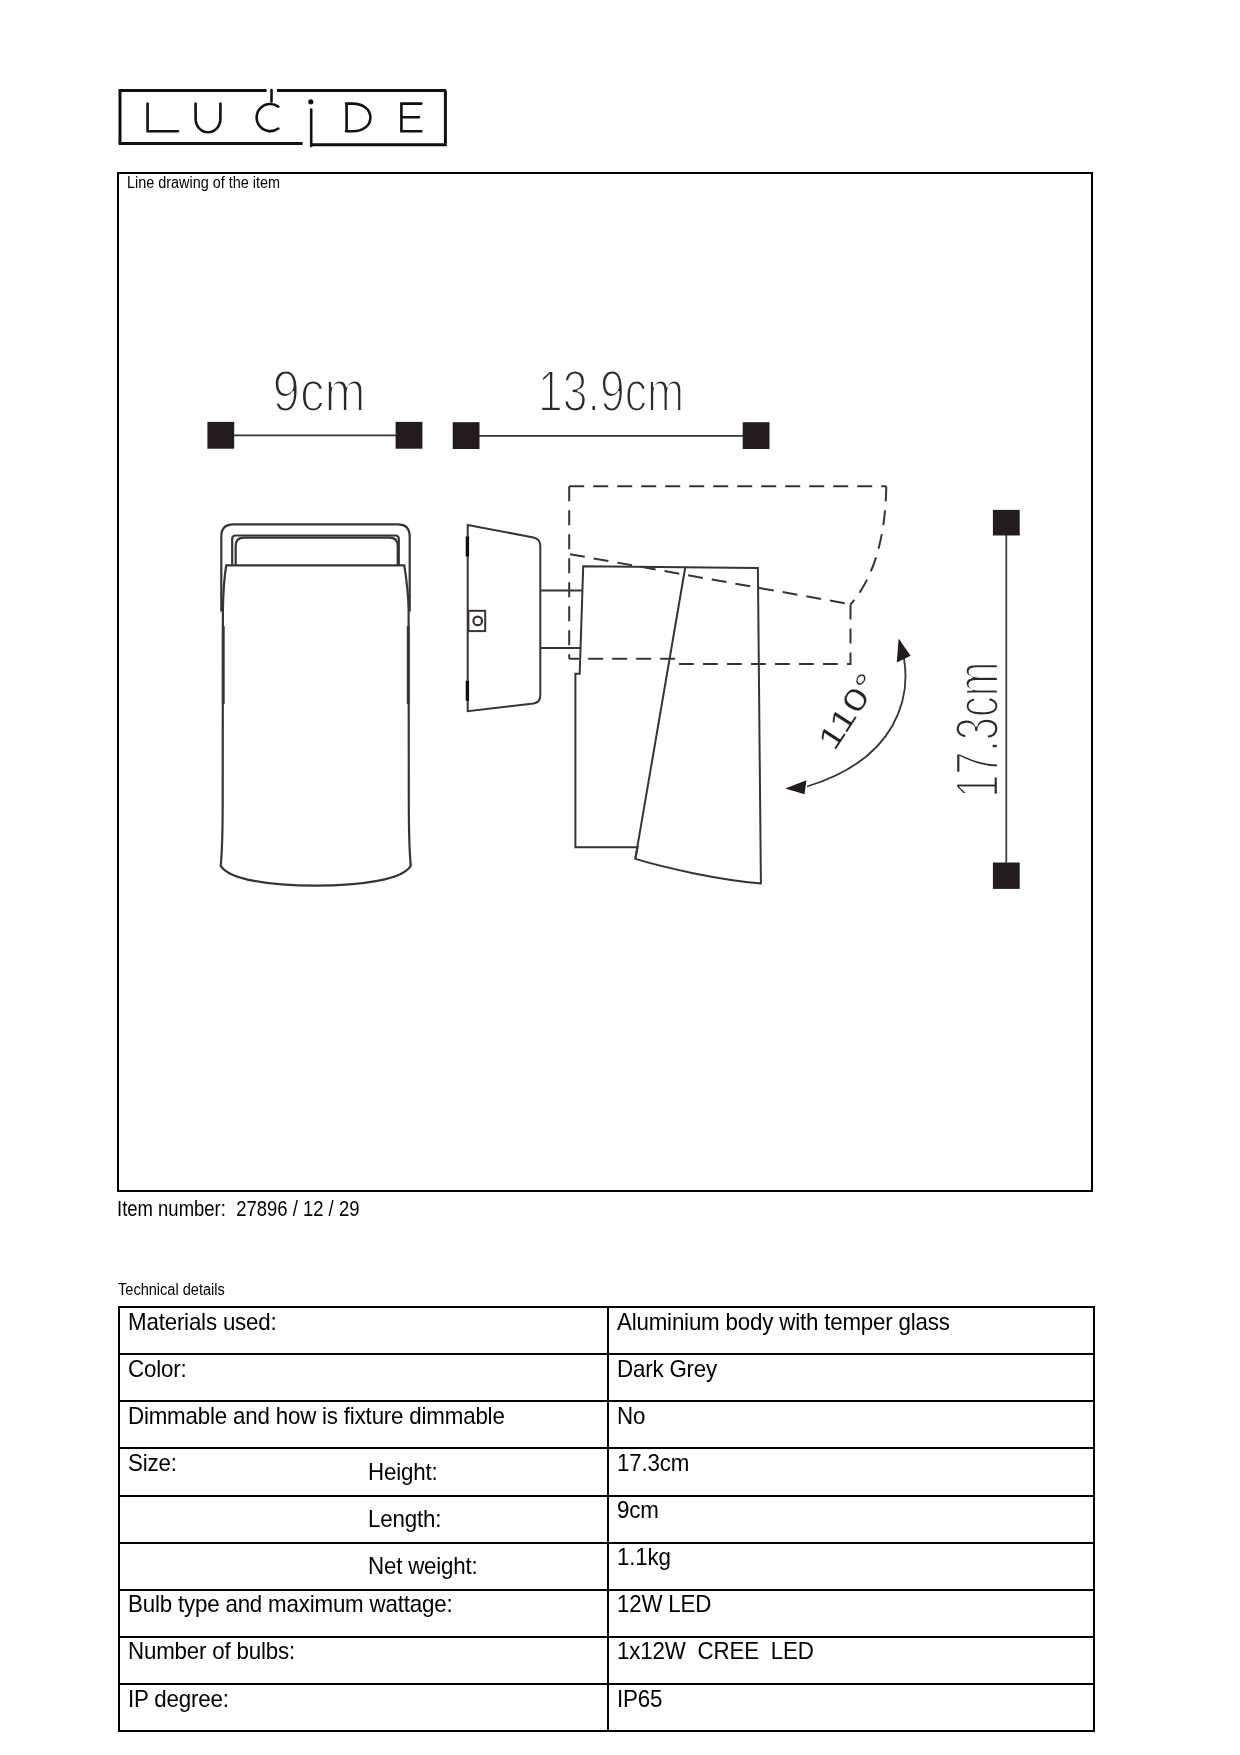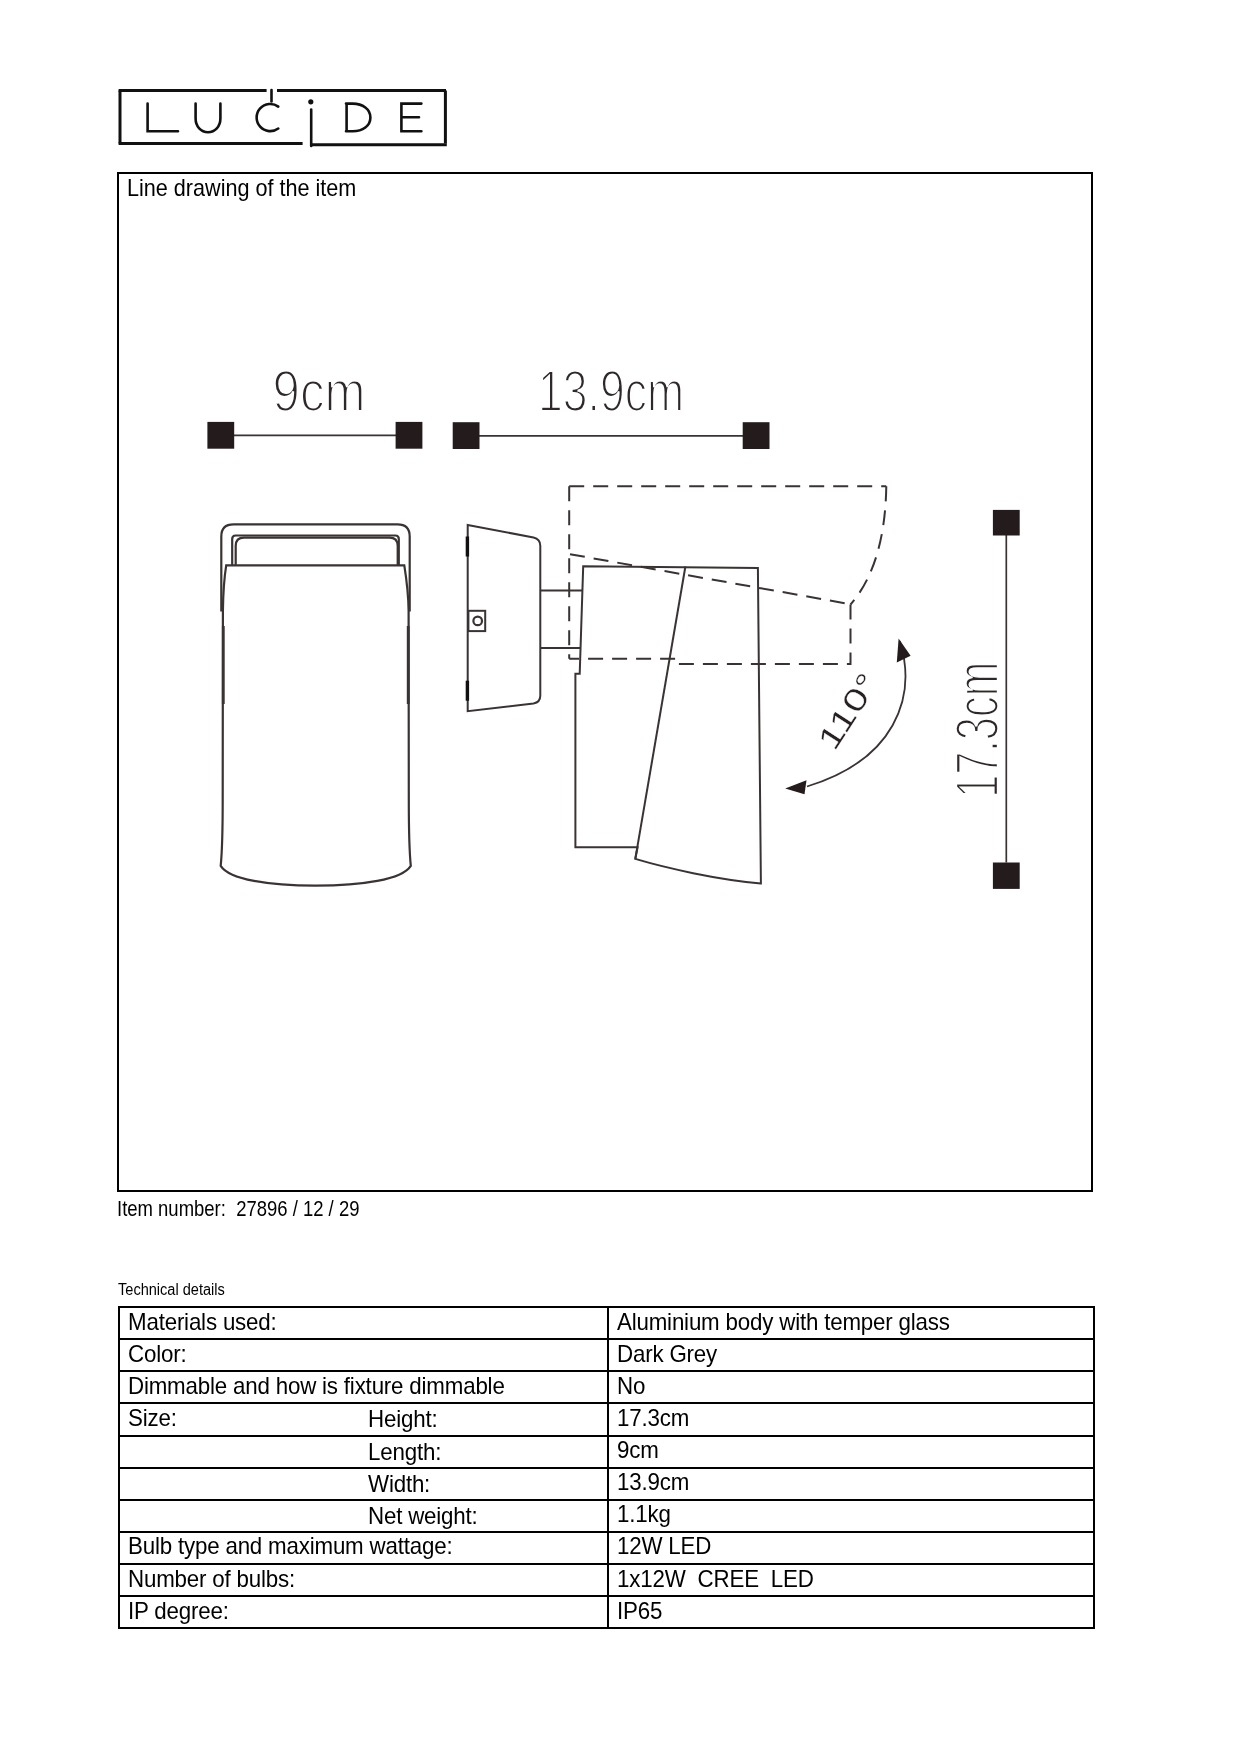--- a/index.html
+++ b/index.html
@@ -1,20 +1,20 @@
 <!DOCTYPE html>
 <html><head>
 <meta charset="utf-8">
 <style>
   html,body{margin:0;padding:0;background:#fff;}
   #page{position:relative;width:1240px;height:1755px;background:#fff;overflow:hidden;
         font-family:"Liberation Sans",sans-serif;color:#000;}
   .abs{position:absolute;}
   #ttab{border-collapse:collapse;table-layout:fixed;}
-  #ttab td{border:2px solid #000;height:27.14px;line-height:26px;padding:0 0 3px 8px;
+  #ttab td{border:2px solid #000;height:27.14px;line-height:26px;padding:0 0 18px 8px;
            font-size:24px;letter-spacing:-0.2px;vertical-align:middle;overflow:hidden;white-space:nowrap;}
   #ttab td.sub{position:relative;}
   #ttab b{font-weight:normal;display:inline-block;transform:scaleX(.93);transform-origin:0 50%;}
   #ttab .s2{position:absolute;left:248px;top:50%;transform:translateY(-50%) scaleX(.93);transform-origin:0 50%;}
 </style>
 </head>
 <body>
 <div id="page">
 
 <svg class="abs" style="left:110px;top:80px;" width="350" height="80" viewBox="110 80 350 80">
@@ -42,21 +42,21 @@
     <path d="M346.6,103.6 V131.3 M346,103.6 H352.6 C362.8,103.6 370.4,109.2 370.4,117.4 C370.4,125.7 362.8,131.3 352.6,131.3 H346"></path>
 
     <path d="M421.4,103.6 H401.4 V131.3 H421.4 M401.4,117.3 H419"></path>
   </g>
 
   <circle cx="310.8" cy="101.8" r="2.6" fill="#111"></circle>
 </svg>
 
 <div class="abs" style="left:117px;top:172px;width:972px;height:1016px;border:2px solid #000;"></div>
 
-<div class="abs" style="left:127px;top:174px;font-size:24px;"><span style="display:inline-block;transform:scaleX(.9);transform-origin:0 50%;">Line drawing of the item</span></div>
+<div class="abs" style="left:127px;top:174px;font-size:16px;"><span style="display:inline-block;transform:scaleX(.9);transform-origin:0 50%;">Line drawing of the item</span></div>
 
 <svg id="drawing" class="abs" style="left:118px;top:173px;" width="975" height="1019" viewBox="118 173 975 1019" font-family="Liberation Sans, sans-serif" fill="none">
 
   <g>
     <path d="M221,435.3 H409" stroke="#3a3333" stroke-width="1.7"></path>
     <rect x="207.4" y="421.9" width="26.8" height="26.8" fill="#241c1c"></rect>
     <rect x="395.6" y="421.9" width="26.8" height="26.8" fill="#241c1c"></rect>
     <text x="319" y="410.5" font-size="57" fill="#2e2828" stroke="#fff" stroke-width="2.1" text-anchor="middle" textLength="93" lengthAdjust="spacingAndGlyphs">9cm</text>
   </g>
 
@@ -163,26 +163,20 @@
           <td><b>17.3cm</b></td>
         </tr>
 
   <tr>
           <td class="sub">
             <span class="s2">Length:</span>
           </td>
           <td><b>9cm</b></td>
         </tr>
 
-  <tr>
-          <td class="sub">
-            <span class="s2">Width:</span>
-          </td>
-          <td><b>13.9cm</b></td>
-        </tr>
 
   <tr>
           <td class="sub">
             <span class="s2">Net weight:</span>
           </td>
           <td><b>1.1kg</b></td>
         </tr>
 
 
   <tr>

